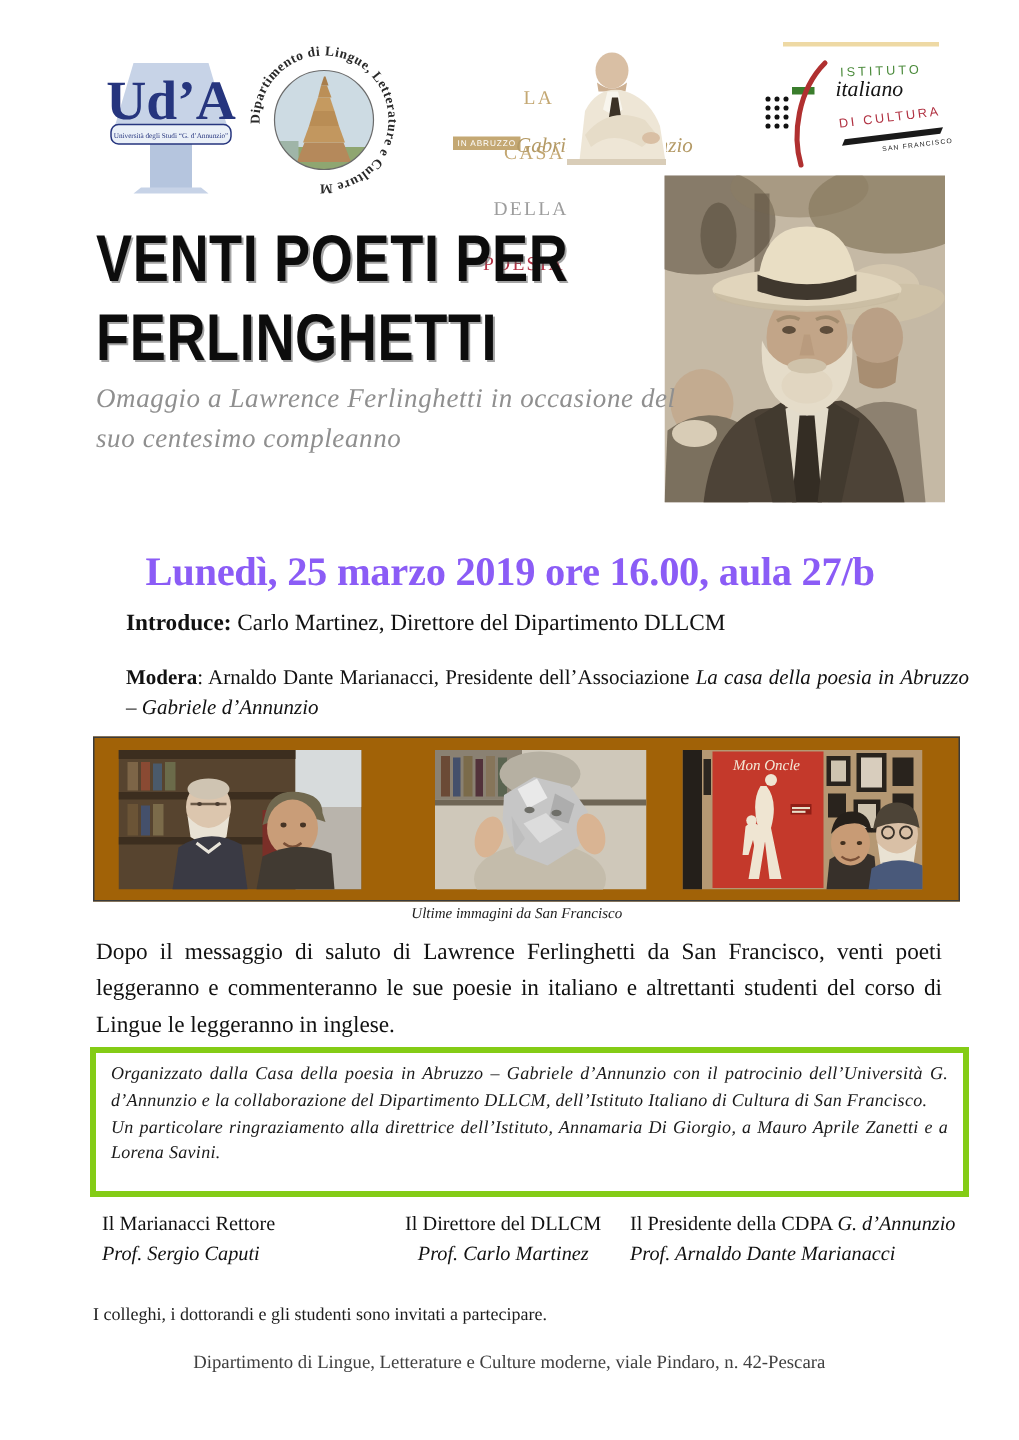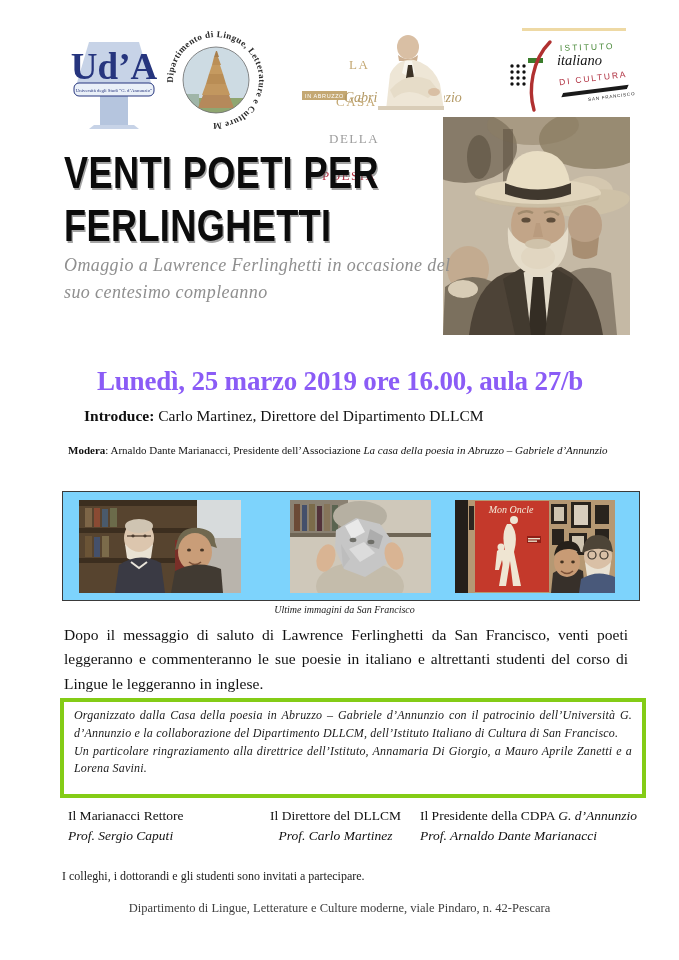--- a/index.html
+++ b/index.html
@@ -46,27 +46,27 @@
   .subtitle{left:64px;top:252px;width:392px;color:#8f8f8f;
       font-family:cursive;font-style:italic;font-size:18px;line-height:1.5;letter-spacing:.4px;}
 
   
   .photo-main{left:443px;top:117px;width:187px;height:218px;}
 
   
   .dateline{left:64px;top:366px;font-size:27px;font-weight:700;letter-spacing:-.2px;
       white-space:nowrap;color:#8b5cf6;margin-left:33px;}
   .introduce{left:68px;top:407px;width:560px;font-size:15.5px;margin-left:16px;}
-  .modera{left:68px;top:443px;width:562px;font-size:11px;line-height:1.45;text-align:justify;}
+  .modera{left:84px;top:443px;width:562px;font-size:14px;line-height:1.45;text-align:justify;}
   .b{font-weight:700;}
   .i{font-style:italic;}
 
   
   .stripbox{left:62px;top:491px;width:578px;height:110px;border:1px solid #3a3a3a;
-      box-sizing:border-box;background:#7dd3fc;}
+      box-sizing:border-box;background:#a16207;}
   .sp1{position:absolute;left:16px;top:8px;}
   .sp2{position:absolute;left:227px;top:8px;}
   .sp3{position:absolute;left:392px;top:8px;}
   .strip-caption{left:62px;top:604px;width:565px;text-align:center;font-size:10px;
       font-style:italic;color:#1c1c1c;}
 
   
   .para{left:64px;top:623px;width:564px;font-size:15.5px;line-height:1.58;text-align:justify;}
 
   

